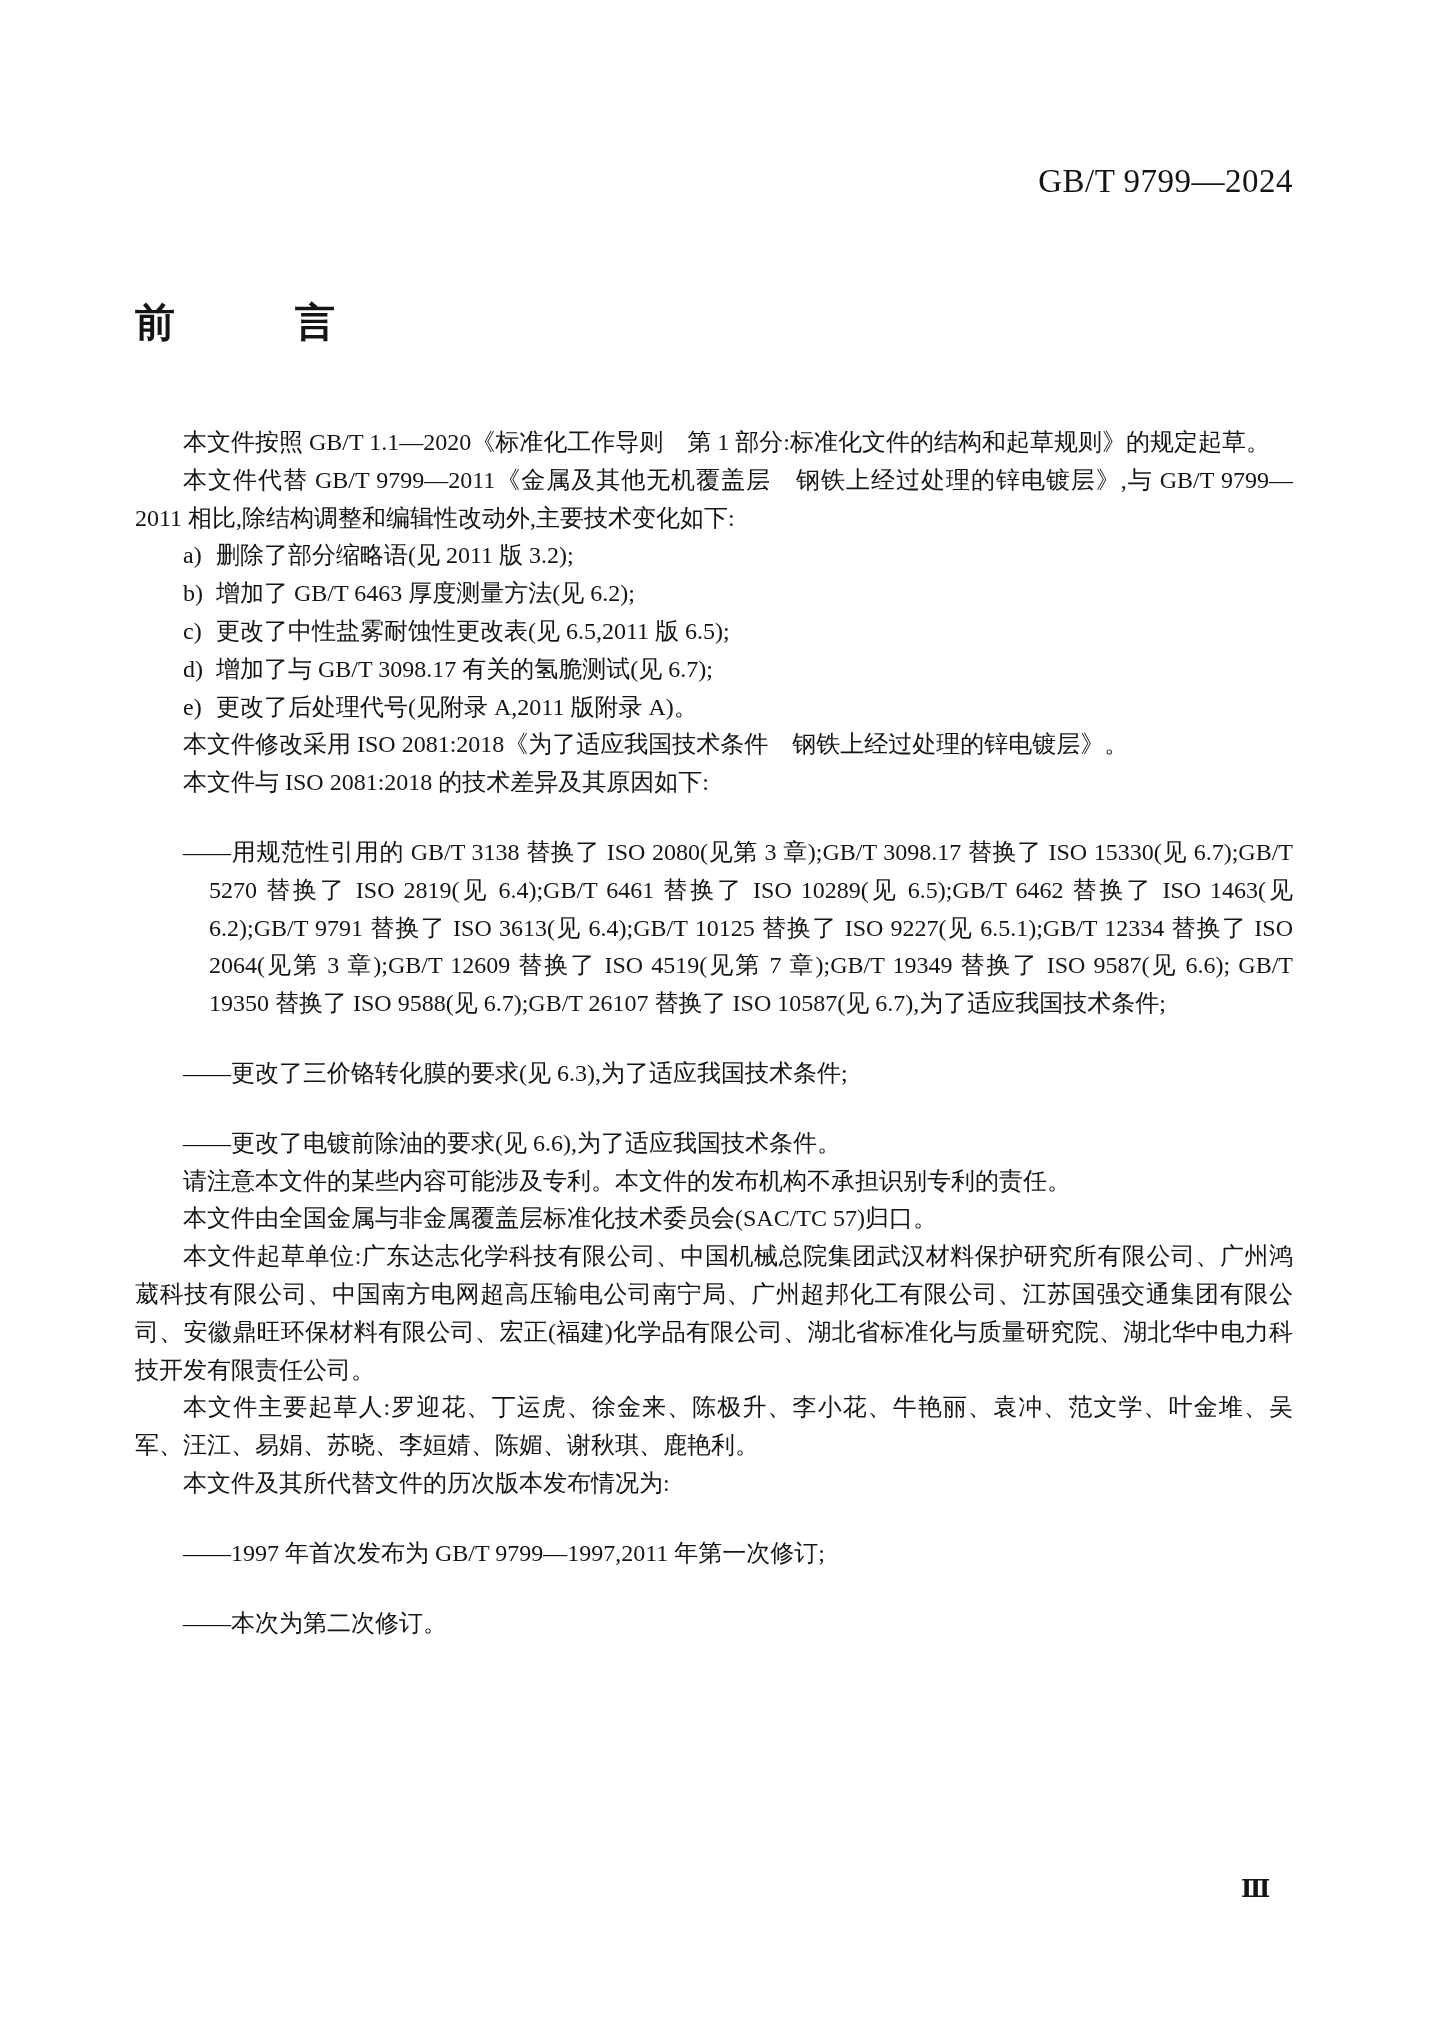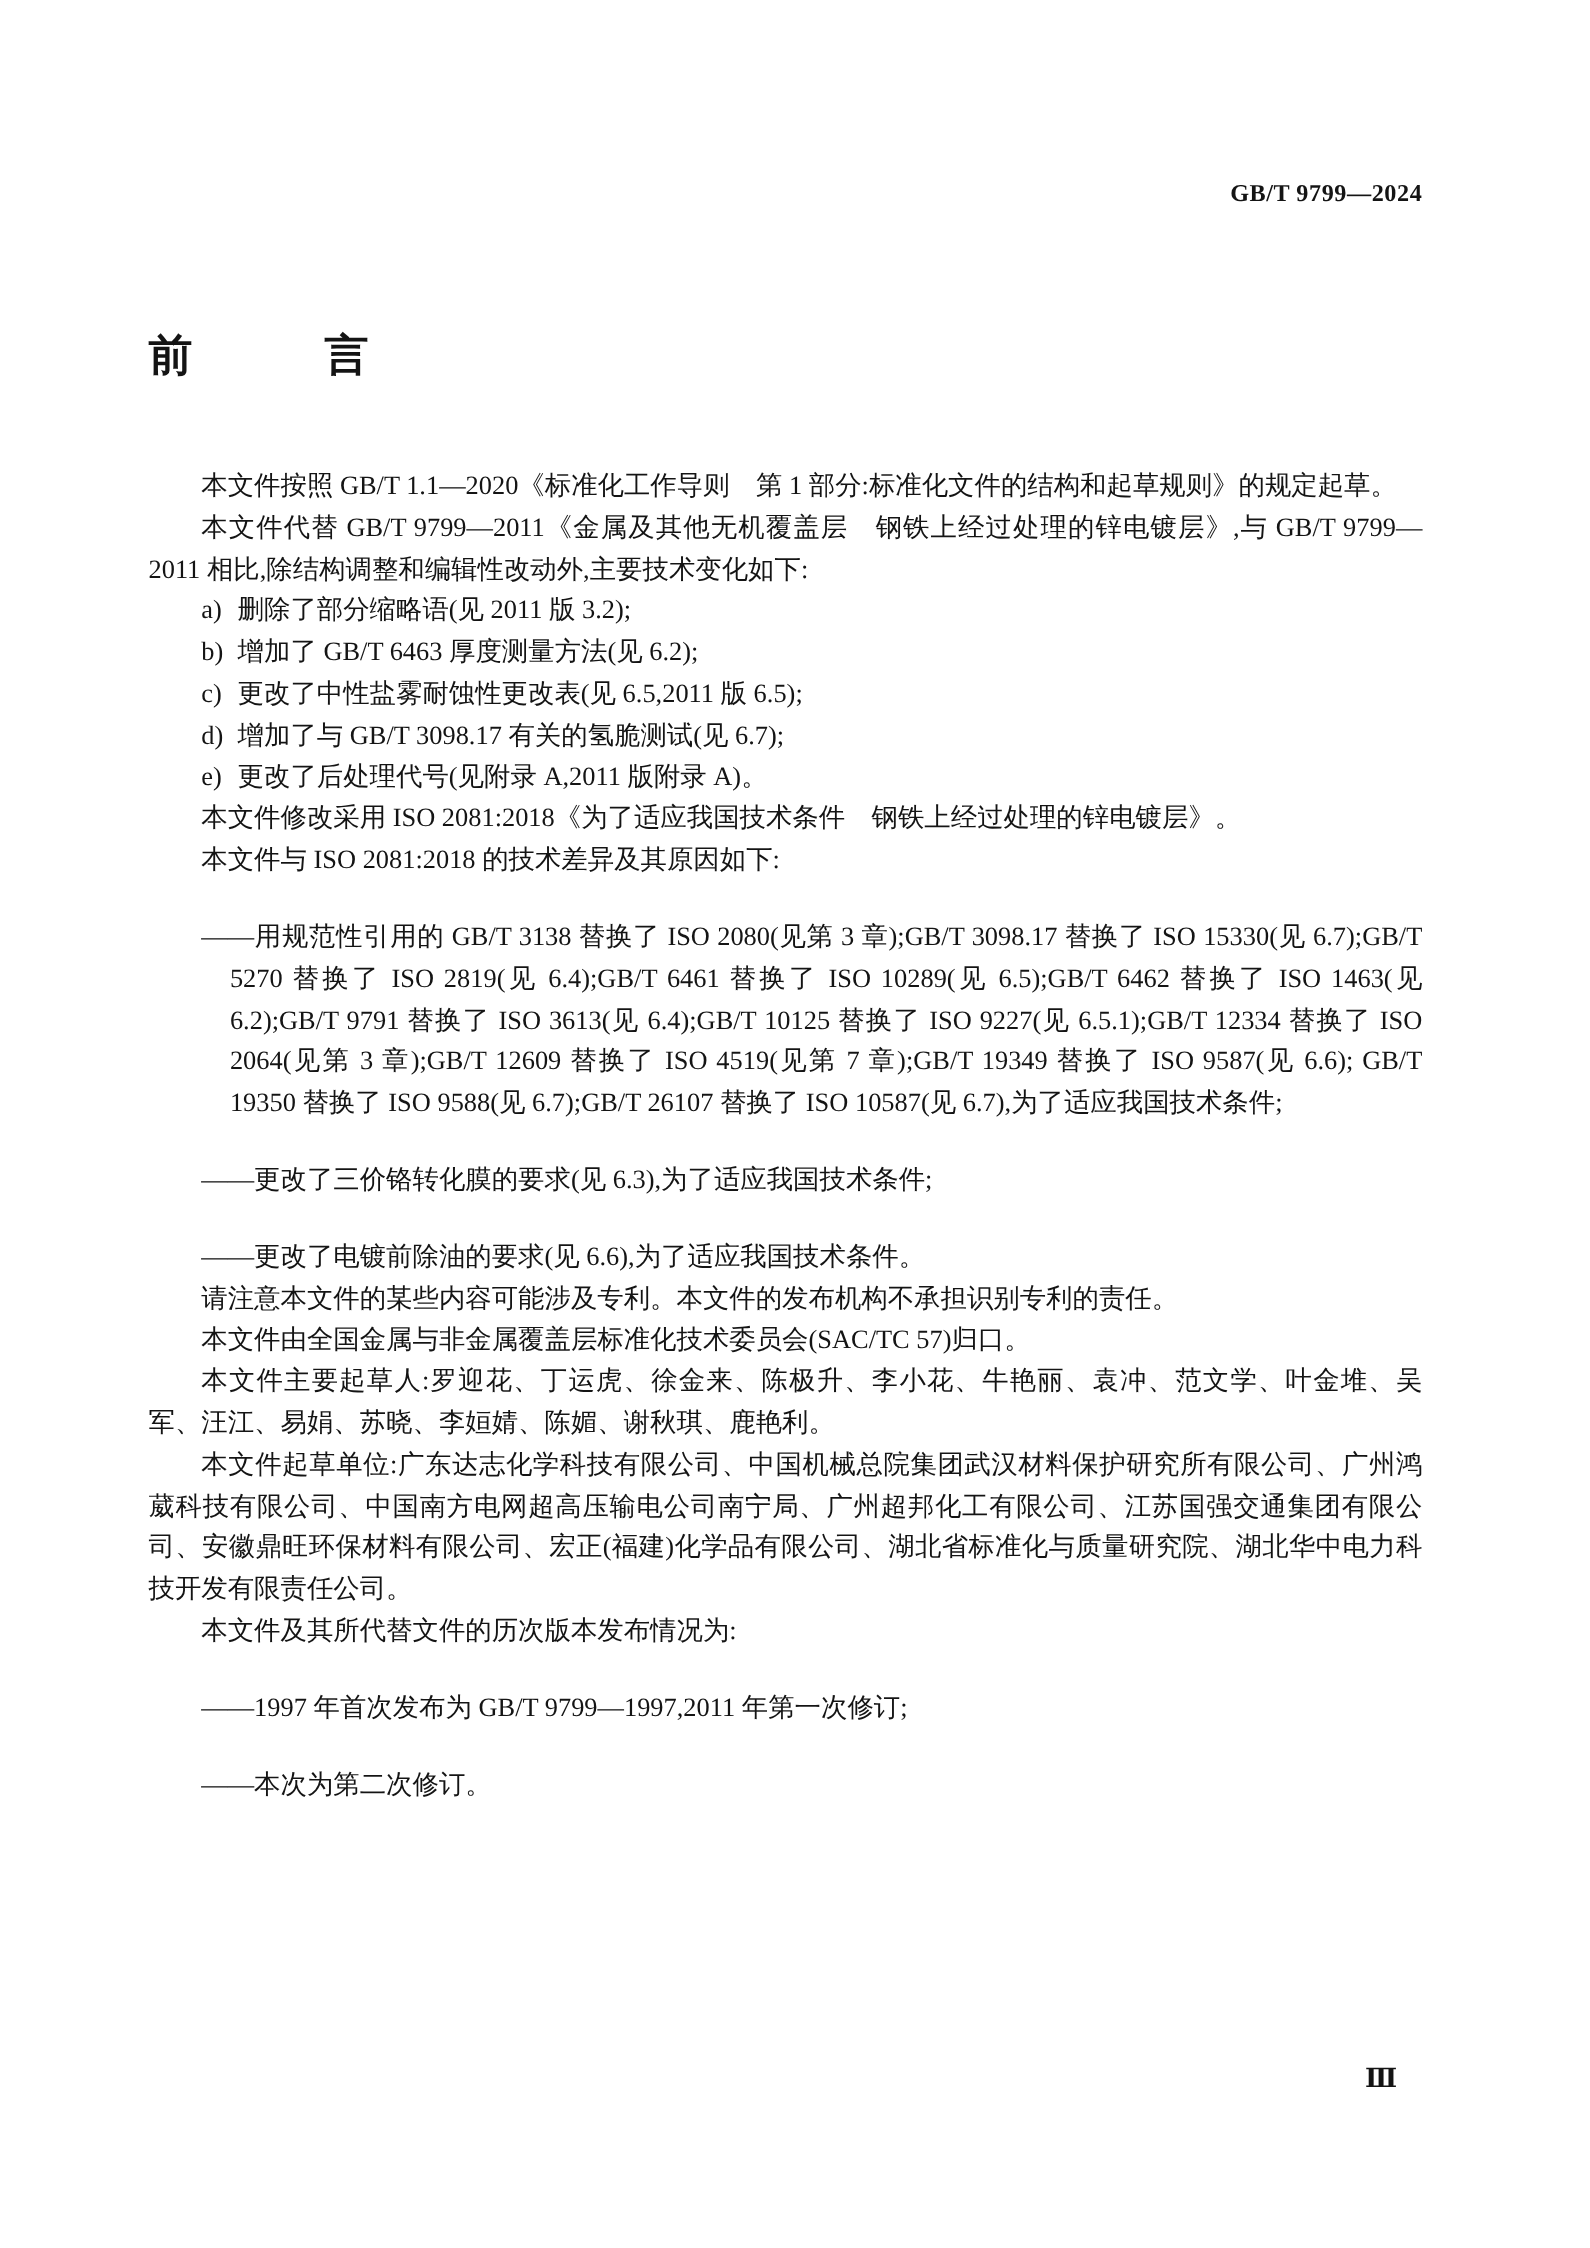--- a/index.html
+++ b/index.html
@@ -14,22 +14,22 @@
     margin: 0 auto;
     background: #ffffff;
     font-family: "Liberation Serif", "DejaVu Serif", serif;
     color: #141414;
     overflow: hidden;
   }
   .header-code {
     position: absolute;
     top: 163px;
     right: 152px;
-    font-size: 22px;
-    font-weight: bold;
+    font-size: 33px;
+    font-weight: normal;
     letter-spacing: 0.5px;
     white-space: nowrap;
     margin-left: 27px;
   }
   .doc-title {
     position: absolute;
     top: 295px;
     left: 135px;
     width: 1158px;
     margin: 0;
@@ -91,21 +91,21 @@
       <div class="block alpha"><span class="alpha-label">c)</span><span>更改了中性盐雾耐蚀性更改表(见 6.5,2011 版 6.5);</span></div>
       <div class="block alpha"><span class="alpha-label">d)</span><span>增加了与 GB/T 3098.17 有关的氢脆测试(见 6.7);</span></div>
       <div class="block alpha"><span class="alpha-label">e)</span><span>更改了后处理代号(见附录 A,2011 版附录 A)。</span></div>
       <div class="block para">本文件修改采用 ISO 2081:2018《为了适应我国技术条件　钢铁上经过处理的锌电镀层》。</div>
       <div class="block para">本文件与 ISO 2081:2018 的技术差异及其原因如下:</div>
       <div class="block dash">——用规范性引用的 GB/T 3138 替换了 ISO 2080(见第 3 章);GB/T 3098.17 替换了 ISO 15330(见 6.7);GB/T 5270 替换了 ISO 2819(见 6.4);GB/T 6461 替换了 ISO 10289(见 6.5);GB/T 6462 替换了 ISO 1463(见 6.2);GB/T 9791 替换了 ISO 3613(见 6.4);GB/T 10125 替换了 ISO 9227(见 6.5.1);GB/T 12334 替换了 ISO 2064(见第 3 章);GB/T 12609 替换了 ISO 4519(见第 7 章);GB/T 19349 替换了 ISO 9587(见 6.6); GB/T 19350 替换了 ISO 9588(见 6.7);GB/T 26107 替换了 ISO 10587(见 6.7),为了适应我国技术条件;</div>
       <div class="block dash">——更改了三价铬转化膜的要求(见 6.3),为了适应我国技术条件;</div>
       <div class="block dash">——更改了电镀前除油的要求(见 6.6),为了适应我国技术条件。</div>
       <div class="block para">请注意本文件的某些内容可能涉及专利。本文件的发布机构不承担识别专利的责任。</div>
       <div class="block para">本文件由全国金属与非金属覆盖层标准化技术委员会(SAC/TC 57)归口。</div>
+      <div class="block para">本文件起草单位:广东达志化学科技有限公司、中国机械总院集团武汉材料保护研究所有限公司、广州鸿葳科技有限公司、中国南方电网超高压输电公司南宁局、广州超邦化工有限公司、江苏国强交通集团有限公司、安徽鼎旺环保材料有限公司、宏正(福建)化学品有限公司、湖北省标准化与质量研究院、湖北华中电力科技开发有限责任公司。</div>
       <div class="block para">本文件主要起草人:罗迎花、丁运虎、徐金来、陈极升、李小花、牛艳丽、袁冲、范文学、叶金堆、吴军、汪江、易娟、苏晓、李姮婧、陈媚、谢秋琪、鹿艳利。</div>
-      <div class="block para">本文件起草单位:广东达志化学科技有限公司、中国机械总院集团武汉材料保护研究所有限公司、广州鸿葳科技有限公司、中国南方电网超高压输电公司南宁局、广州超邦化工有限公司、江苏国强交通集团有限公司、安徽鼎旺环保材料有限公司、宏正(福建)化学品有限公司、湖北省标准化与质量研究院、湖北华中电力科技开发有限责任公司。</div>
       <div class="block para">本文件及其所代替文件的历次版本发布情况为:</div>
       <div class="block dash">——1997 年首次发布为 GB/T 9799—1997,2011 年第一次修订;</div>
       <div class="block dash">——本次为第二次修订。</div>
     </div>
 
   <div class="page-number">Ⅲ</div>
 </div>
 
 </body></html>

